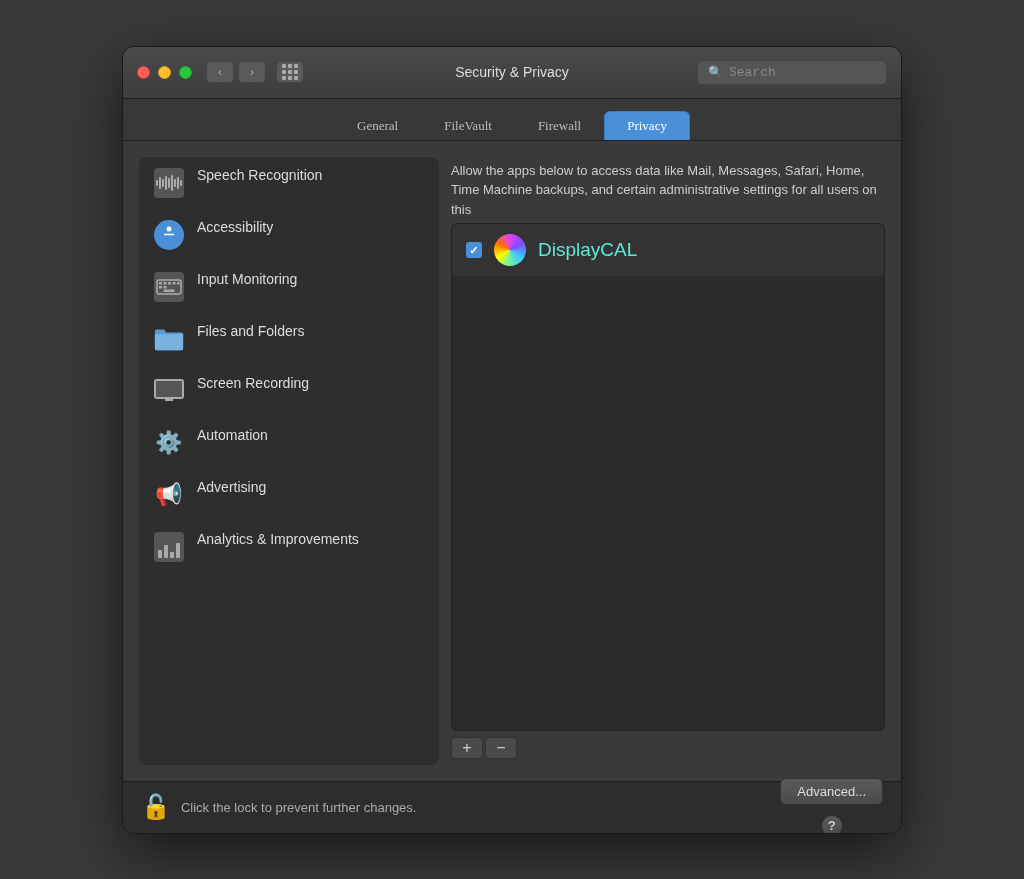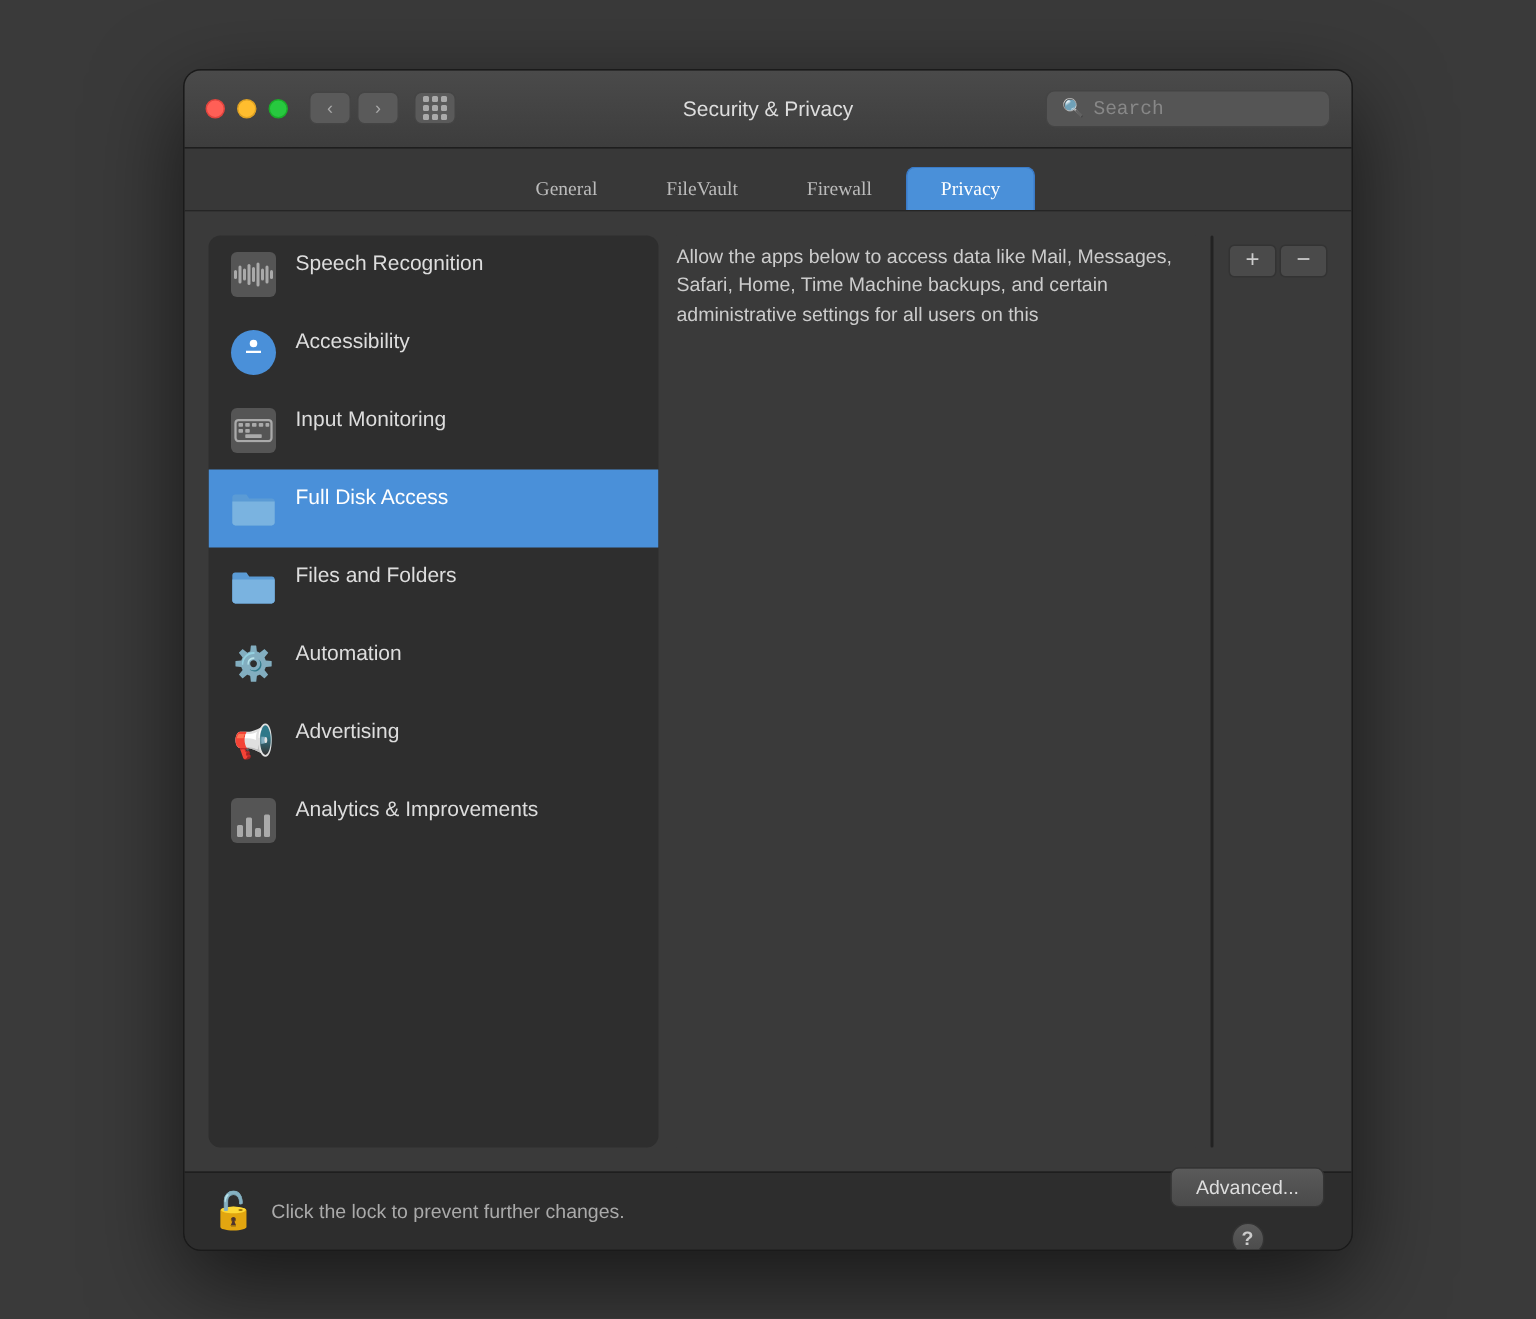--- a/index.html
+++ b/index.html
@@ -211,21 +211,22 @@
       padding: 4px;
     }
     .chart-bar {
       width: 5px;
       background: #aaa;
       border-radius: 1px;
     }
     .main-panel {
       flex: 1;
       display: flex;
-      gap: 10px;
+      flex-direction: column;
+      gap: 0;
     }
     .description-box {
       background: #3a3a3a;
       color: #ccc;
       font-size: 13px;
       line-height: 1.5;
       padding: 4px 0;
     }
     .apps-list-container {
       background: #2a2a2a;
@@ -449,37 +450,38 @@
               <rect x="16.5" y="3" width="3" height="2.5" rx="0.5" fill="#aaa"></rect>
               <rect x="21" y="3" width="2.5" height="2.5" rx="0.5" fill="#aaa"></rect>
               <rect x="3" y="7" width="3" height="2.5" rx="0.5" fill="#aaa"></rect>
               <rect x="7.5" y="7" width="3" height="2.5" rx="0.5" fill="#aaa"></rect>
               <rect x="7.5" y="10.5" width="11" height="2.5" rx="0.5" fill="#aaa"></rect>
             </svg>
           </div>
         </div>
         <span>Input Monitoring</span>
       </div>
-      <div class="sidebar-item active">
+      <div class="sidebar-item">
         <div class="sidebar-icon">
           <svg class="folder-svg" viewBox="0 0 34 28" fill="none">
             <path d="M2 6 C2 4.9 2.9 4 4 4 L12 4 L14 7 L30 7 C31.1 7 32 7.9 32 9 L32 24 C32 25.1 31.1 26 30 26 L4 26 C2.9 26 2 25.1 2 24 Z" fill="#5b9bd5"></path>
             <path d="M2 9 L32 9 L32 24 C32 25.1 31.1 26 30 26 L4 26 C2.9 26 2 25.1 2 24 Z" fill="#7ab3e0"></path>
           </svg>
         </div>
-        <span>Full Disk Access</span>
-      </div>
-      <div class="sidebar-item">
-        <div class="sidebar-icon">
-          <svg class="folder-svg" viewBox="0 0 34 28" fill="none">
-            <path d="M2 6 C2 4.9 2.9 4 4 4 L12 4 L14 7 L30 7 C31.1 7 32 7.9 32 9 L32 24 C32 25.1 31.1 26 30 26 L4 26 C2.9 26 2 25.1 2 24 Z" fill="#5b9bd5"></path>
-            <path d="M2 9 L32 9 L32 24 C32 25.1 31.1 26 30 26 L4 26 C2.9 26 2 25.1 2 24 Z" fill="#7ab3e0"></path>
+        <span>Files and Folders</span>
+      </div>
+      <div class="sidebar-item">
+        <div class="sidebar-icon">
+          <svg width="32" height="26" viewBox="0 0 32 26" fill="none">
+            <rect x="2" y="2" width="28" height="18" rx="2" stroke="#aaa" stroke-width="2" fill="#333"></rect>
+            <rect x="3" y="3" width="26" height="16" rx="1" fill="#555"></rect>
+            <path d="M12 22 L20 22 M16 20 L16 22" stroke="#aaa" stroke-width="2"></path>
           </svg>
         </div>
-        <span>Files and Folders</span>
+        <span>Screen Recording</span>
       </div>
       <div class="sidebar-item">
         <div class="sidebar-icon">
           <span style="font-size:22px; color:#aaa;">⚙️</span>
         </div>
         <span>Automation</span>
       </div>
       <div class="sidebar-item">
         <div class="sidebar-icon">
           <span style="font-size:22px;">📢</span>

